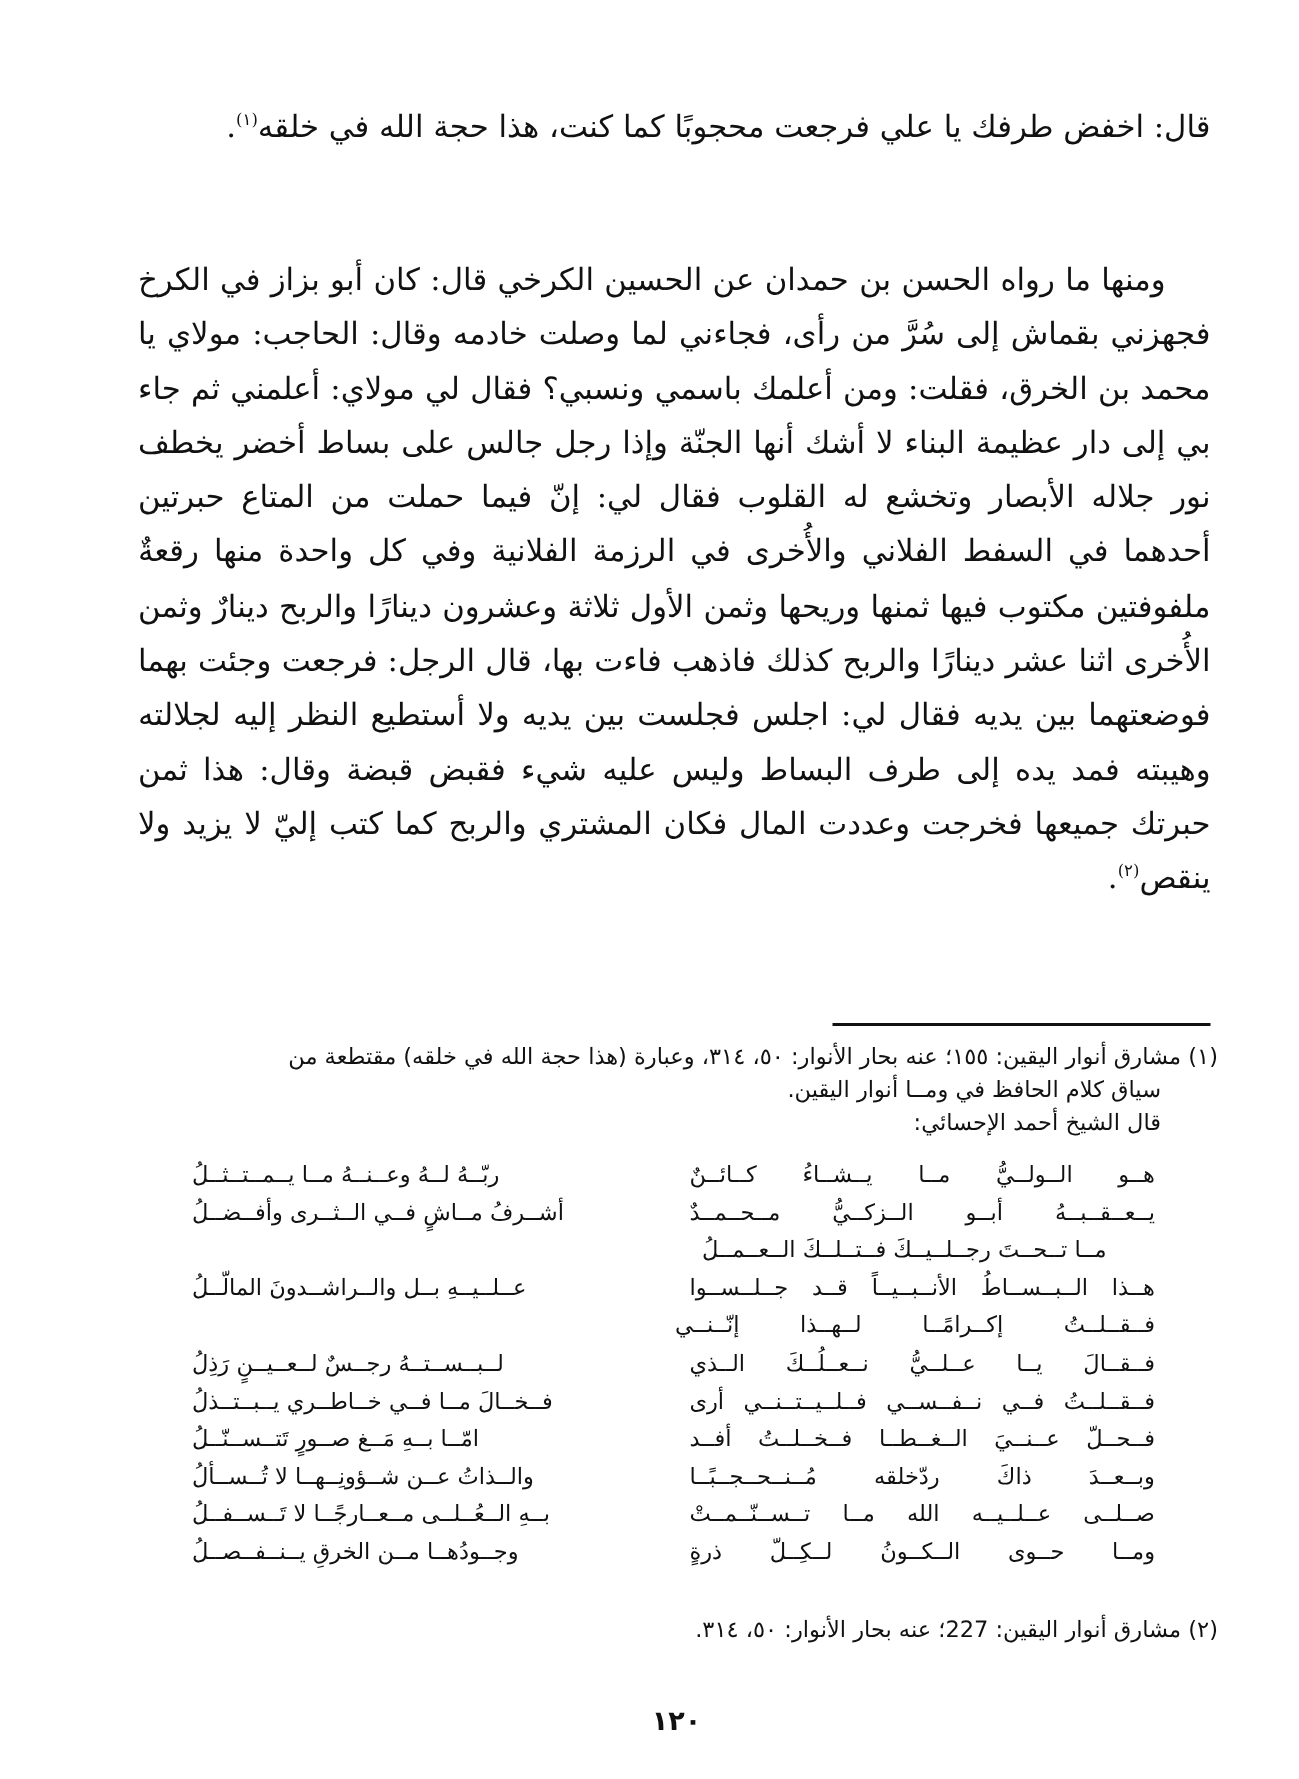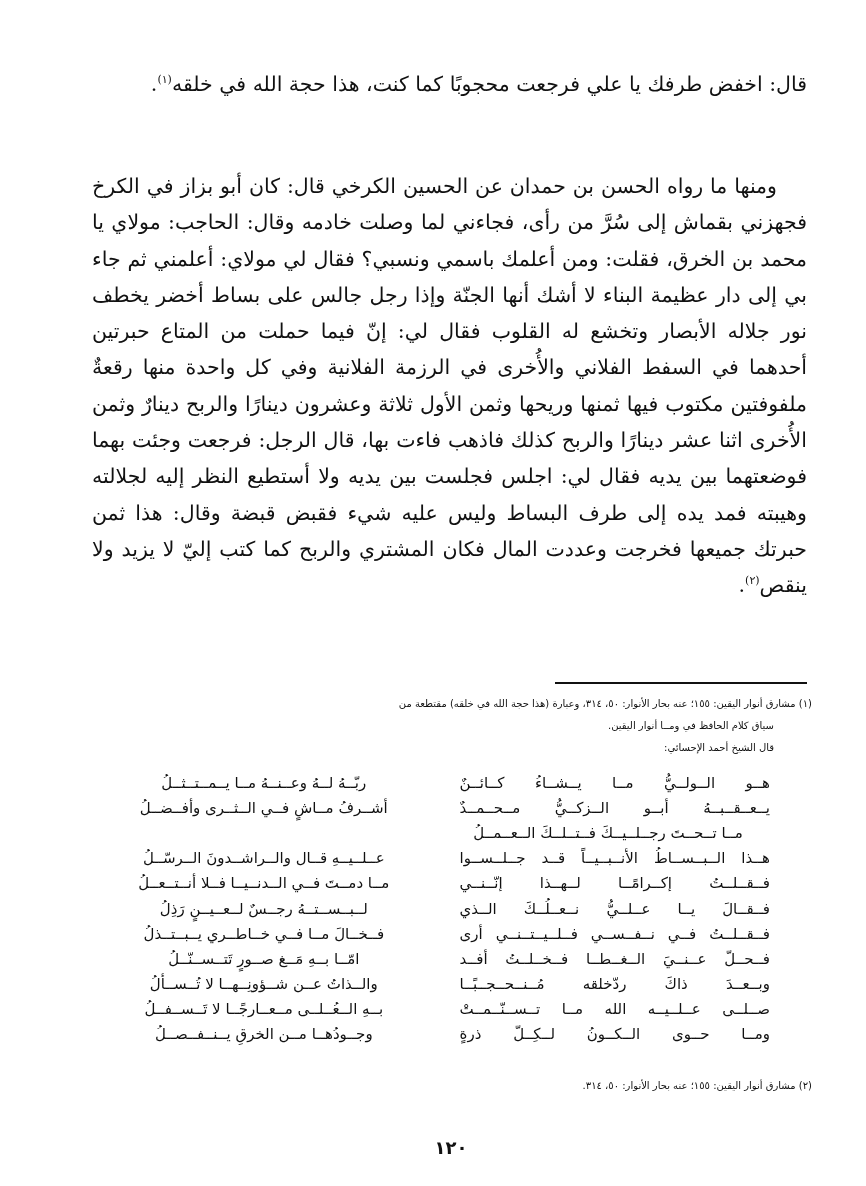--- a/index.html
+++ b/index.html
@@ -17,33 +17,33 @@
     .p1 { top: 66px; }
     .p2 { top: 168px; text-indent: 30px; }
     sup.fnref { font-size: 11px; vertical-align: super; line-height: 0; }
     .rule {
       position: absolute; left: 555px; top: 682px; width: 252px; height: 0;
       border-top: 2px solid #111111;
     }
     .footnotes {
       position: absolute; left: 92px; width: 720px; direction: rtl;
       font-family: "DejaVu Sans", "Liberation Sans", sans-serif;
-      font-size: 10px; line-height: 22px;
+      font-size: 15px; line-height: 22px;
     }
     .fn1 { top: 693px; }
     .fn-line { white-space: nowrap; }
     .indent { padding-right: 38px; }
     .poem {
       position: absolute; top: 770px; left: 128px; width: 680px; direction: rtl;
       font-family: "DejaVu Sans", "Liberation Sans", sans-serif;
       font-size: 15px;
     }
     .verse { display: flex; height: 25.2px; align-items: center; }
     .hemi-right { width: 320px; padding-right: 38px; text-align: justify; text-align-last: justify; white-space: nowrap; }
-    .hemi-left { width: 280px; margin-right: 60px; text-align: center; white-space: nowrap; }
+    .hemi-left { width: 280px; margin-right: 60px; text-align: left; white-space: nowrap; }
     .fn2 { top: 1075px; }
     .page-number {
       position: absolute; top: 1137px; left: 0; width: 866px; text-align: center;
       font-family: "DejaVu Sans", "Liberation Sans", sans-serif;
       font-size: 18px; font-weight: bold; direction: rtl; padding-left: 18px;
     }
   </style>
 </head>
 <body>
 
@@ -76,25 +76,24 @@
       </div>
     <div class="verse">
         <span class="hemi-right">يــعــقــبــهُ أبــو الــزكــيُّ مــحــمــدٌ</span>
         <span class="hemi-left">أشــرفُ مــاشٍ فــي الــثــرى وأفــضــلُ</span>
       </div>
     <div class="verse">
         <span class="hemi-left">مــا تــحــتَ رجــلــيــكَ فــتــلــكَ الــعــمــلُ</span>
       </div>
     <div class="verse">
         <span class="hemi-right">هــذا الــبــســاطُ الأنــبــيــاً قــد جــلــســوا</span>
-        <span class="hemi-left">عــلــيــهِ قــال والــراشــدونَ الــرسّــلُ</span>
+        <span class="hemi-left">عــلــيــهِ بــل والــراشــدونَ المالّــلُ</span>
       </div>
     <div class="verse">
         <span class="hemi-right">فــقــلــتُ إكــرامًــا لــهــذا إنّــنــي</span>
-        <span class="hemi-left">مــا دمــتَ فــي الــدنــيــا فــلا أنــتــعــلُ</span>
       </div>
     <div class="verse">
         <span class="hemi-right">فــقــالَ يــا عــلــيُّ نــعــلُــكَ الــذي</span>
         <span class="hemi-left">لــبــســتــهُ رجــسٌ لــعــيــنٍ رَذِلُ</span>
       </div>
     <div class="verse">
         <span class="hemi-right">فــقــلــتُ فــي نــفــســي فــلــيــتــنــي أرى</span>
         <span class="hemi-left">فــخــالَ مــا فــي خــاطــري يــبــتــذلُ</span>
       </div>
     <div class="verse">
@@ -109,17 +108,17 @@
         <span class="hemi-right">صــلــى عــلــيــه الله مــا تــســنّــمــتْ</span>
         <span class="hemi-left">بــهِ الــعُــلــى مــعــارجًــا لا تَــســفــلُ</span>
       </div>
     <div class="verse">
         <span class="hemi-right">ومــا حــوى الــكــونُ لــكِــلّ ذرةٍ</span>
         <span class="hemi-left">وجــودُهــا مــن الخرقِ يــنــفــصــلُ</span>
       </div>
   </div>
 
   <div class="footnotes fn2">
-    <div class="fn-line">(٢)  مشارق أنوار اليقين: ١٥٥؛ عنه بحار الأنوار: ٥٠، ٣١٤.</div>
+    <div class="fn-line">(٢)  مشارق أنوار اليقين: 227؛ عنه بحار الأنوار: ٥٠، ٣١٤.</div>
   </div>
 
   <div class="page-number">١٢٠</div>
 </div>
 
 </body></html>

